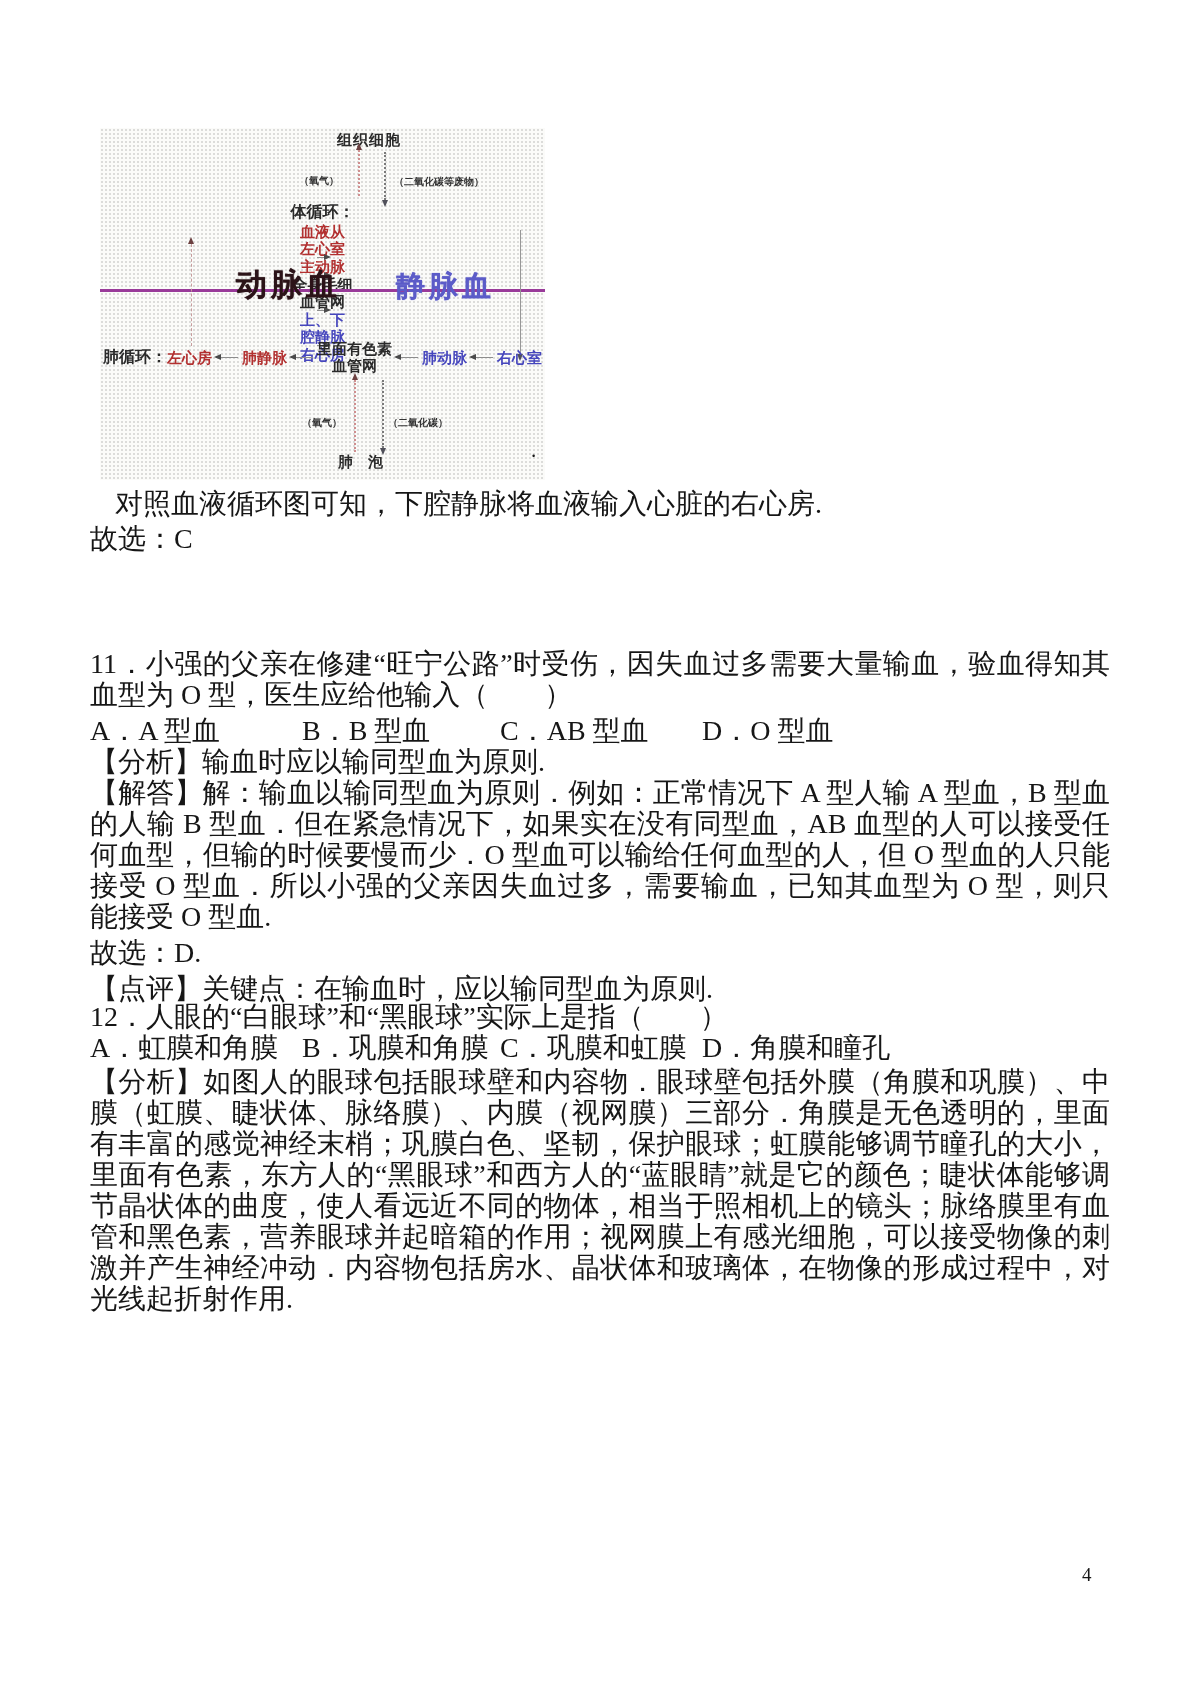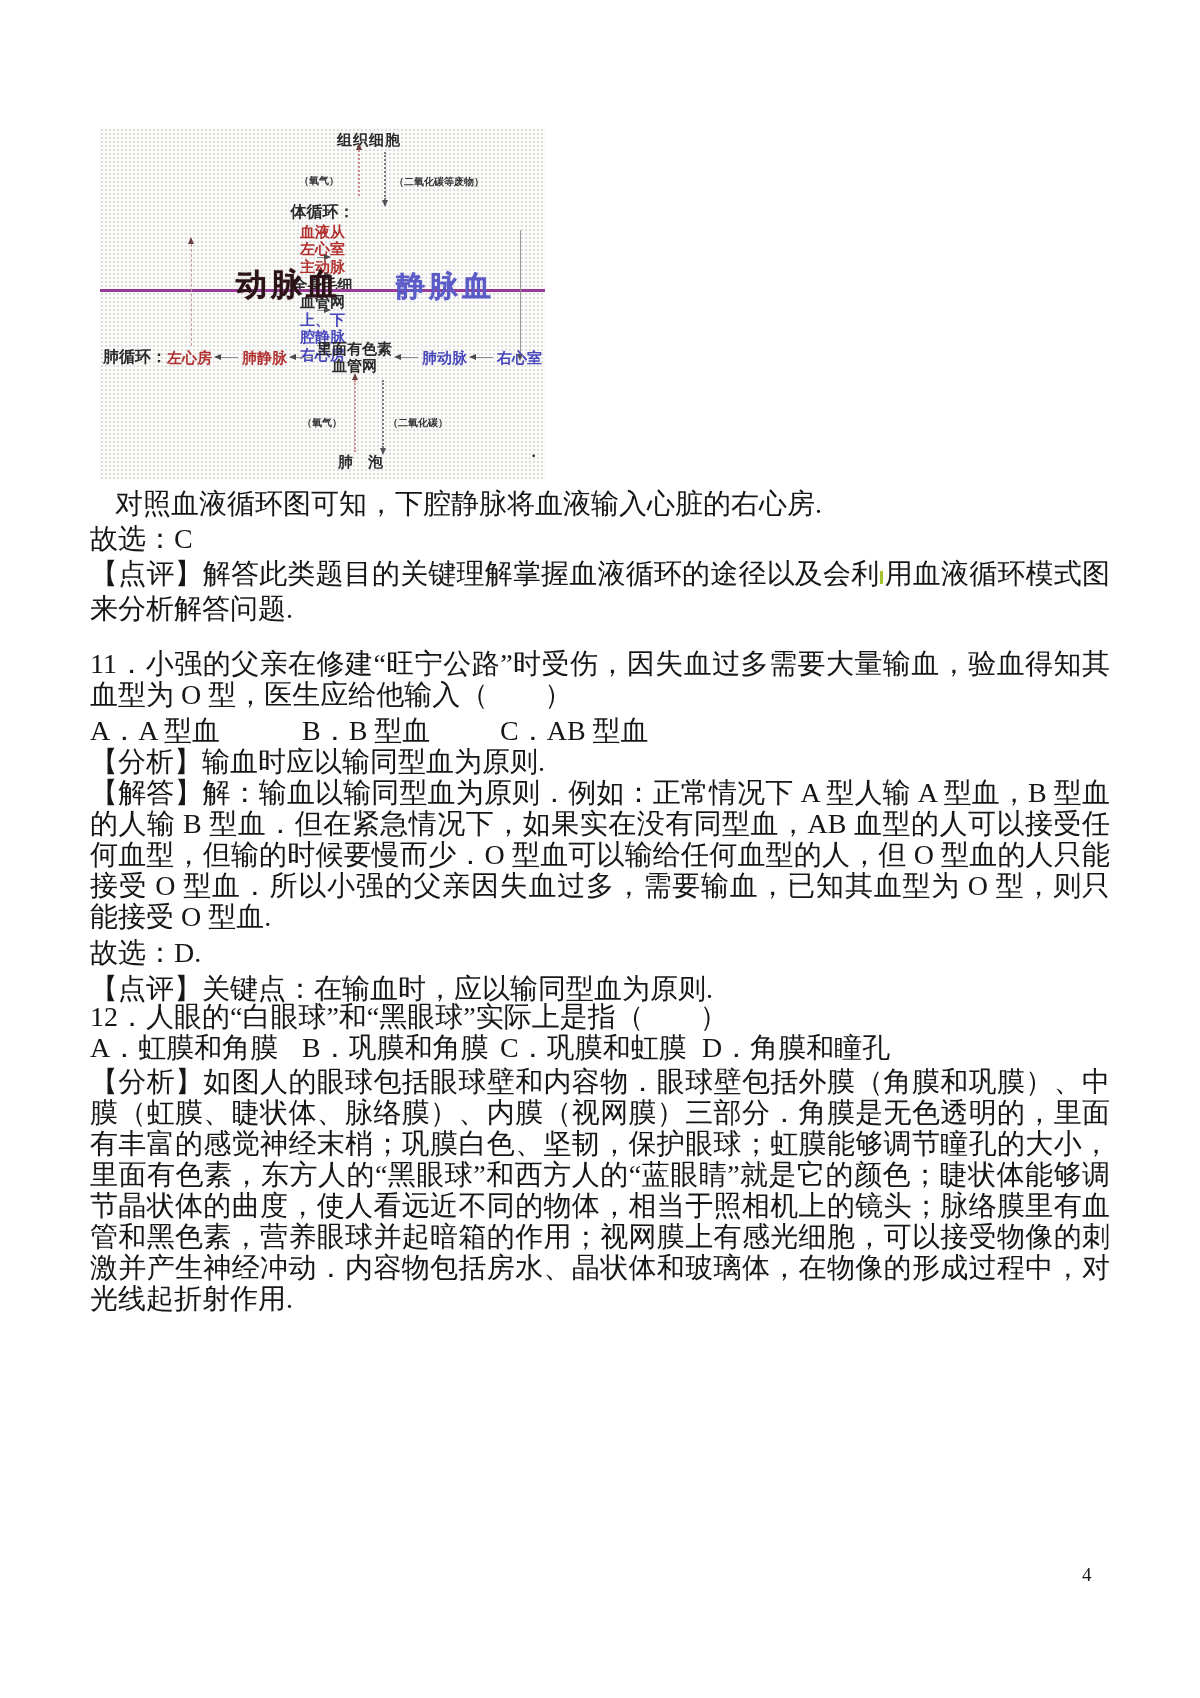--- a/index.html
+++ b/index.html
@@ -123,29 +123,29 @@
       </div>
     <div class="dabs dsmall" style="top:288px; left:288px;">（二氧化碳）</div>
     <div class="dabs dnode blk" style="top:325px; left:238px;">肺　泡</div>
   </div>
 
   <div class="after-period">.</div>
 
   <div class="txt" style="top:486px;">
     <div class="line indent1">对照血液循环图可知，下腔静脉将血液输入心脏的右心房.</div>
     <div class="line">故选：C</div>
-    <div class="line"><span>【点评】解答此类题目的关键理解掌握血液循环的途径以及会利</span><span class="green-mark"></span><span>用血液循环模式图来分析解答问题.</span></div>
   </div>
 
   <div class="txt" style="top:648px;">
     <p class="para">11．小强的父亲在修建“旺宁公路”时受伤，因失血过多需要大量输血，验血得知其血型为 O 型，医生应给他输入（　　）</p>
     <div class="opts">
       <span>A．A 型血</span>
       <span>B．B 型血</span>
       <span>C．AB 型血</span>
+      <span>D．O 型血</span>
     </div>
     <p class="para">【分析】输血时应以输同型血为原则.</p>
     <p class="para">【解答】解：输血以输同型血为原则．例如：正常情况下 A 型人输 A 型血，B 型血的人输 B 型血．但在紧急情况下，如果实在没有同型血，AB 血型的人可以接受任何血型，但输的时候要慢而少．O 型血可以输给任何血型的人，但 O 型血的人只能接受 O 型血．所以小强的父亲因失血过多，需要输血，已知其血型为 O 型，则只能接受 O 型血.</p>
     <p class="para gapA">故选：D.</p>
     <p class="para gapA">【点评】关键点：在输血时，应以输同型血为原则.</p>
   </div>
 
   <div class="txt" style="top:1001px;">
     <p class="para">12．人眼的“白眼球”和“黑眼球”实际上是指（　　）</p>
     <div class="opts" style="margin-top:0;">

